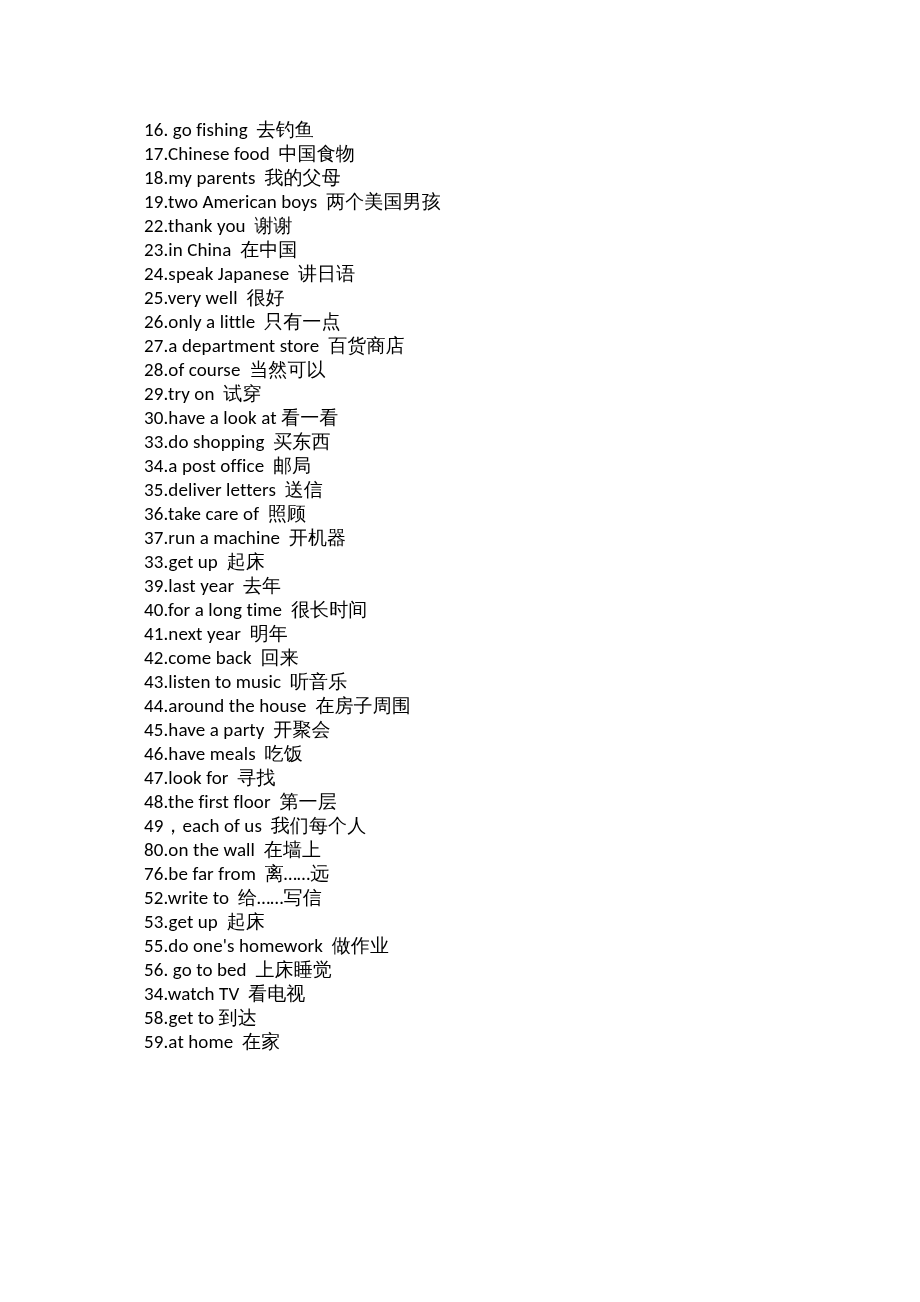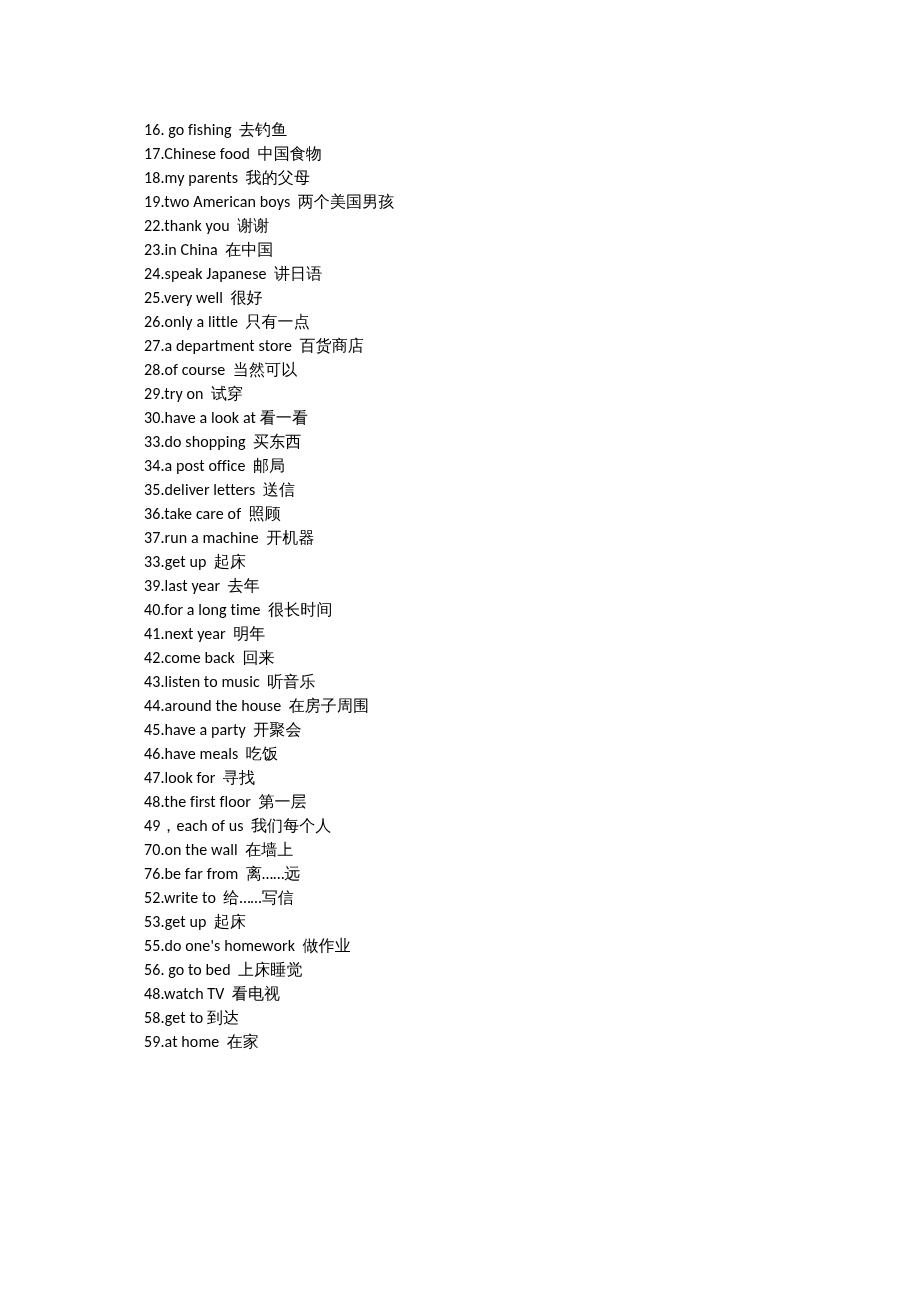--- a/index.html
+++ b/index.html
@@ -16,21 +16,21 @@
     color: #000000;
     box-sizing: border-box;
   }
   .content {
     position: absolute;
     top: 118px;
     left: 144px;
     right: 144px;
   }
   .line {
-    font-size: 16px;
+    font-size: 19px;
     line-height: 24px;
     white-space: pre;
     letter-spacing: 0.1px;
   }
 </style>
 </head>
 <body>
 
 <div class="page">
   <div class="content">
@@ -57,23 +57,23 @@
     <div class="line">40.for a long time  很长时间</div>
     <div class="line">41.next year  明年</div>
     <div class="line">42.come back  回来</div>
     <div class="line">43.listen to music  听音乐</div>
     <div class="line">44.around the house  在房子周围</div>
     <div class="line">45.have a party  开聚会</div>
     <div class="line">46.have meals  吃饭</div>
     <div class="line">47.look for  寻找</div>
     <div class="line">48.the first floor  第一层</div>
     <div class="line">49，each of us  我们每个人</div>
-    <div class="line">70.on the wall  在墙上</div>
+    <div class="line">80.on the wall  在墙上</div>
     <div class="line">76.be far from  离……远</div>
     <div class="line">52.write to  给……写信</div>
     <div class="line">53.get up  起床</div>
     <div class="line">55.do one's homework  做作业</div>
     <div class="line">56. go to bed  上床睡觉</div>
-    <div class="line">48.watch TV  看电视</div>
+    <div class="line">34.watch TV  看电视</div>
     <div class="line">58.get to 到达</div>
     <div class="line">59.at home  在家</div>
   </div>
 </div>
 
 </body></html>

